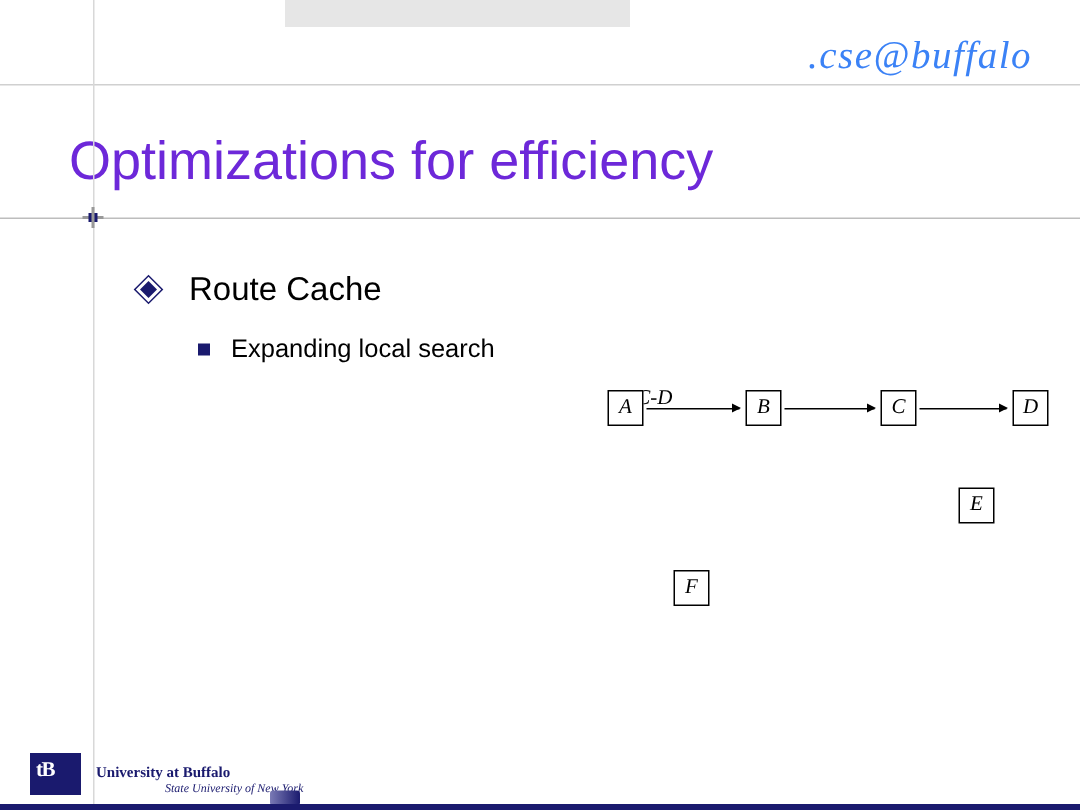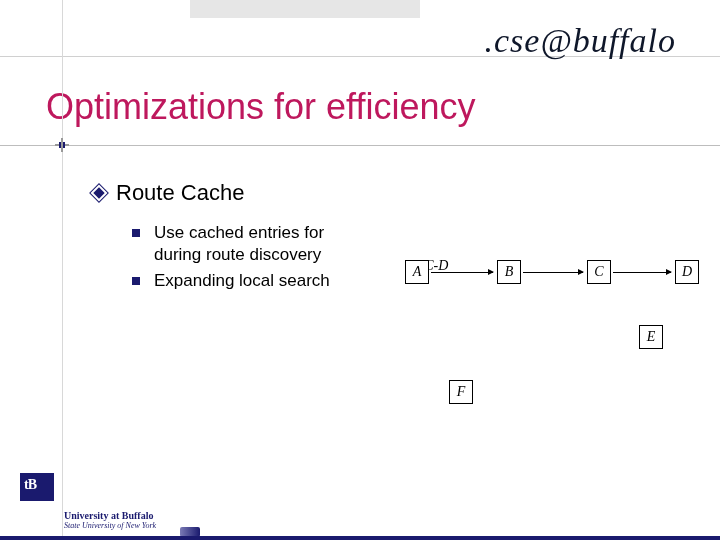--- a/index.html
+++ b/index.html
@@ -23,33 +23,33 @@
     position: absolute;
     top: 56px;
     left: 0;
     width: 100%;
     height: 1px;
     background: #d0d0d0;
   }
   .cse-logo {
     position: absolute;
     top: 22px;
-    right: 44px;
+    right: 32px;
     font-family: 'Brush Script MT', cursive;
     font-style: italic;
-    font-size: 34px;
-    color: #0f172a;
+    font-size: 26px;
+    color: #3b82f6;
     letter-spacing: 1px;
   }
   .title {
     position: absolute;
     top: 86px;
     left: 46px;
     font-size: 36px;
-    color: #be185d;
+    color: #6d28d9;
     font-weight: normal;
     font-family: Verdana, sans-serif;
   }
   .h-rule {
     position: absolute;
     top: 145px;
     left: 0;
     width: 100%;
     height: 1px;
     background: #bdbdbd;
@@ -79,21 +79,21 @@
   .cross .c { position:absolute; top:4px; left:4px; width:6px; height:6px; background:#1a1a6e; }
 
   .section-head {
     position: absolute;
     top: 180px;
     left: 92px;
     font-size: 22px;
     color: #000;
     display: flex;
     align-items: center;
-    gap: 10px;
+    gap: 20px;
   }
   .diamond-bullet {
     width: 14px;
     height: 14px;
     position: relative;
     transform: rotate(45deg);
   }
   .diamond-bullet .o {
     position: absolute;
     width: 14px; height: 14px;
@@ -170,21 +170,21 @@
     border-left: 6px solid #000;
     border-top: 3.5px solid transparent;
     border-bottom: 3.5px solid transparent;
   }
 
   .footer {
     position: absolute;
     bottom: 10px;
     left: 20px;
     display: flex;
-    align-items: flex-start;
+    align-items: flex-end;
     gap: 10px;
   }
   .ub-mark {
     width: 34px;
     height: 28px;
     background: #1a1a6e;
     position: relative;
     color: #fff;
     font-family: Georgia, serif;
     font-weight: bold;
@@ -203,20 +203,21 @@
     font-family: Georgia, serif;
     font-weight: bold;
     font-size: 10px;
     color: #1a1a6e;
   }
   .ub-wordmark .l2 {
     font-family: Georgia, serif;
     font-style: italic;
     font-size: 8px;
     color: #1a1a6e;
+    padding-left: 46px;
   }
   .foot-bar {
     position: absolute;
     bottom: 0;
     left: 0;
     width: 100%;
     height: 4px;
     background: #1a1a6e;
   }
   .foot-dot {
@@ -245,21 +246,20 @@
 
 <div class="section-head">
   <span class="diamond-bullet">
       <span class="o"></span>
       <span class="i"></span>
     </span>
   <span>Route Cache</span>
 </div>
 
 <ul class="bullets">
-  <li>Use cached entries for during route discovery</li>
   <li>Expanding local search</li>
 </ul>
 
 <div class="diagram">
   <div class="diag-label" style="top:6px; left:6px;margin-top:32px;">E-C-D</div>
 
   <div class="node" style="top:40px; left:0px;">A</div>
   <div class="node" style="top:40px; left:92px;">B</div>
   <div class="node" style="top:40px; left:182px;">C</div>
   <div class="node" style="top:40px; left:270px;">D</div>

